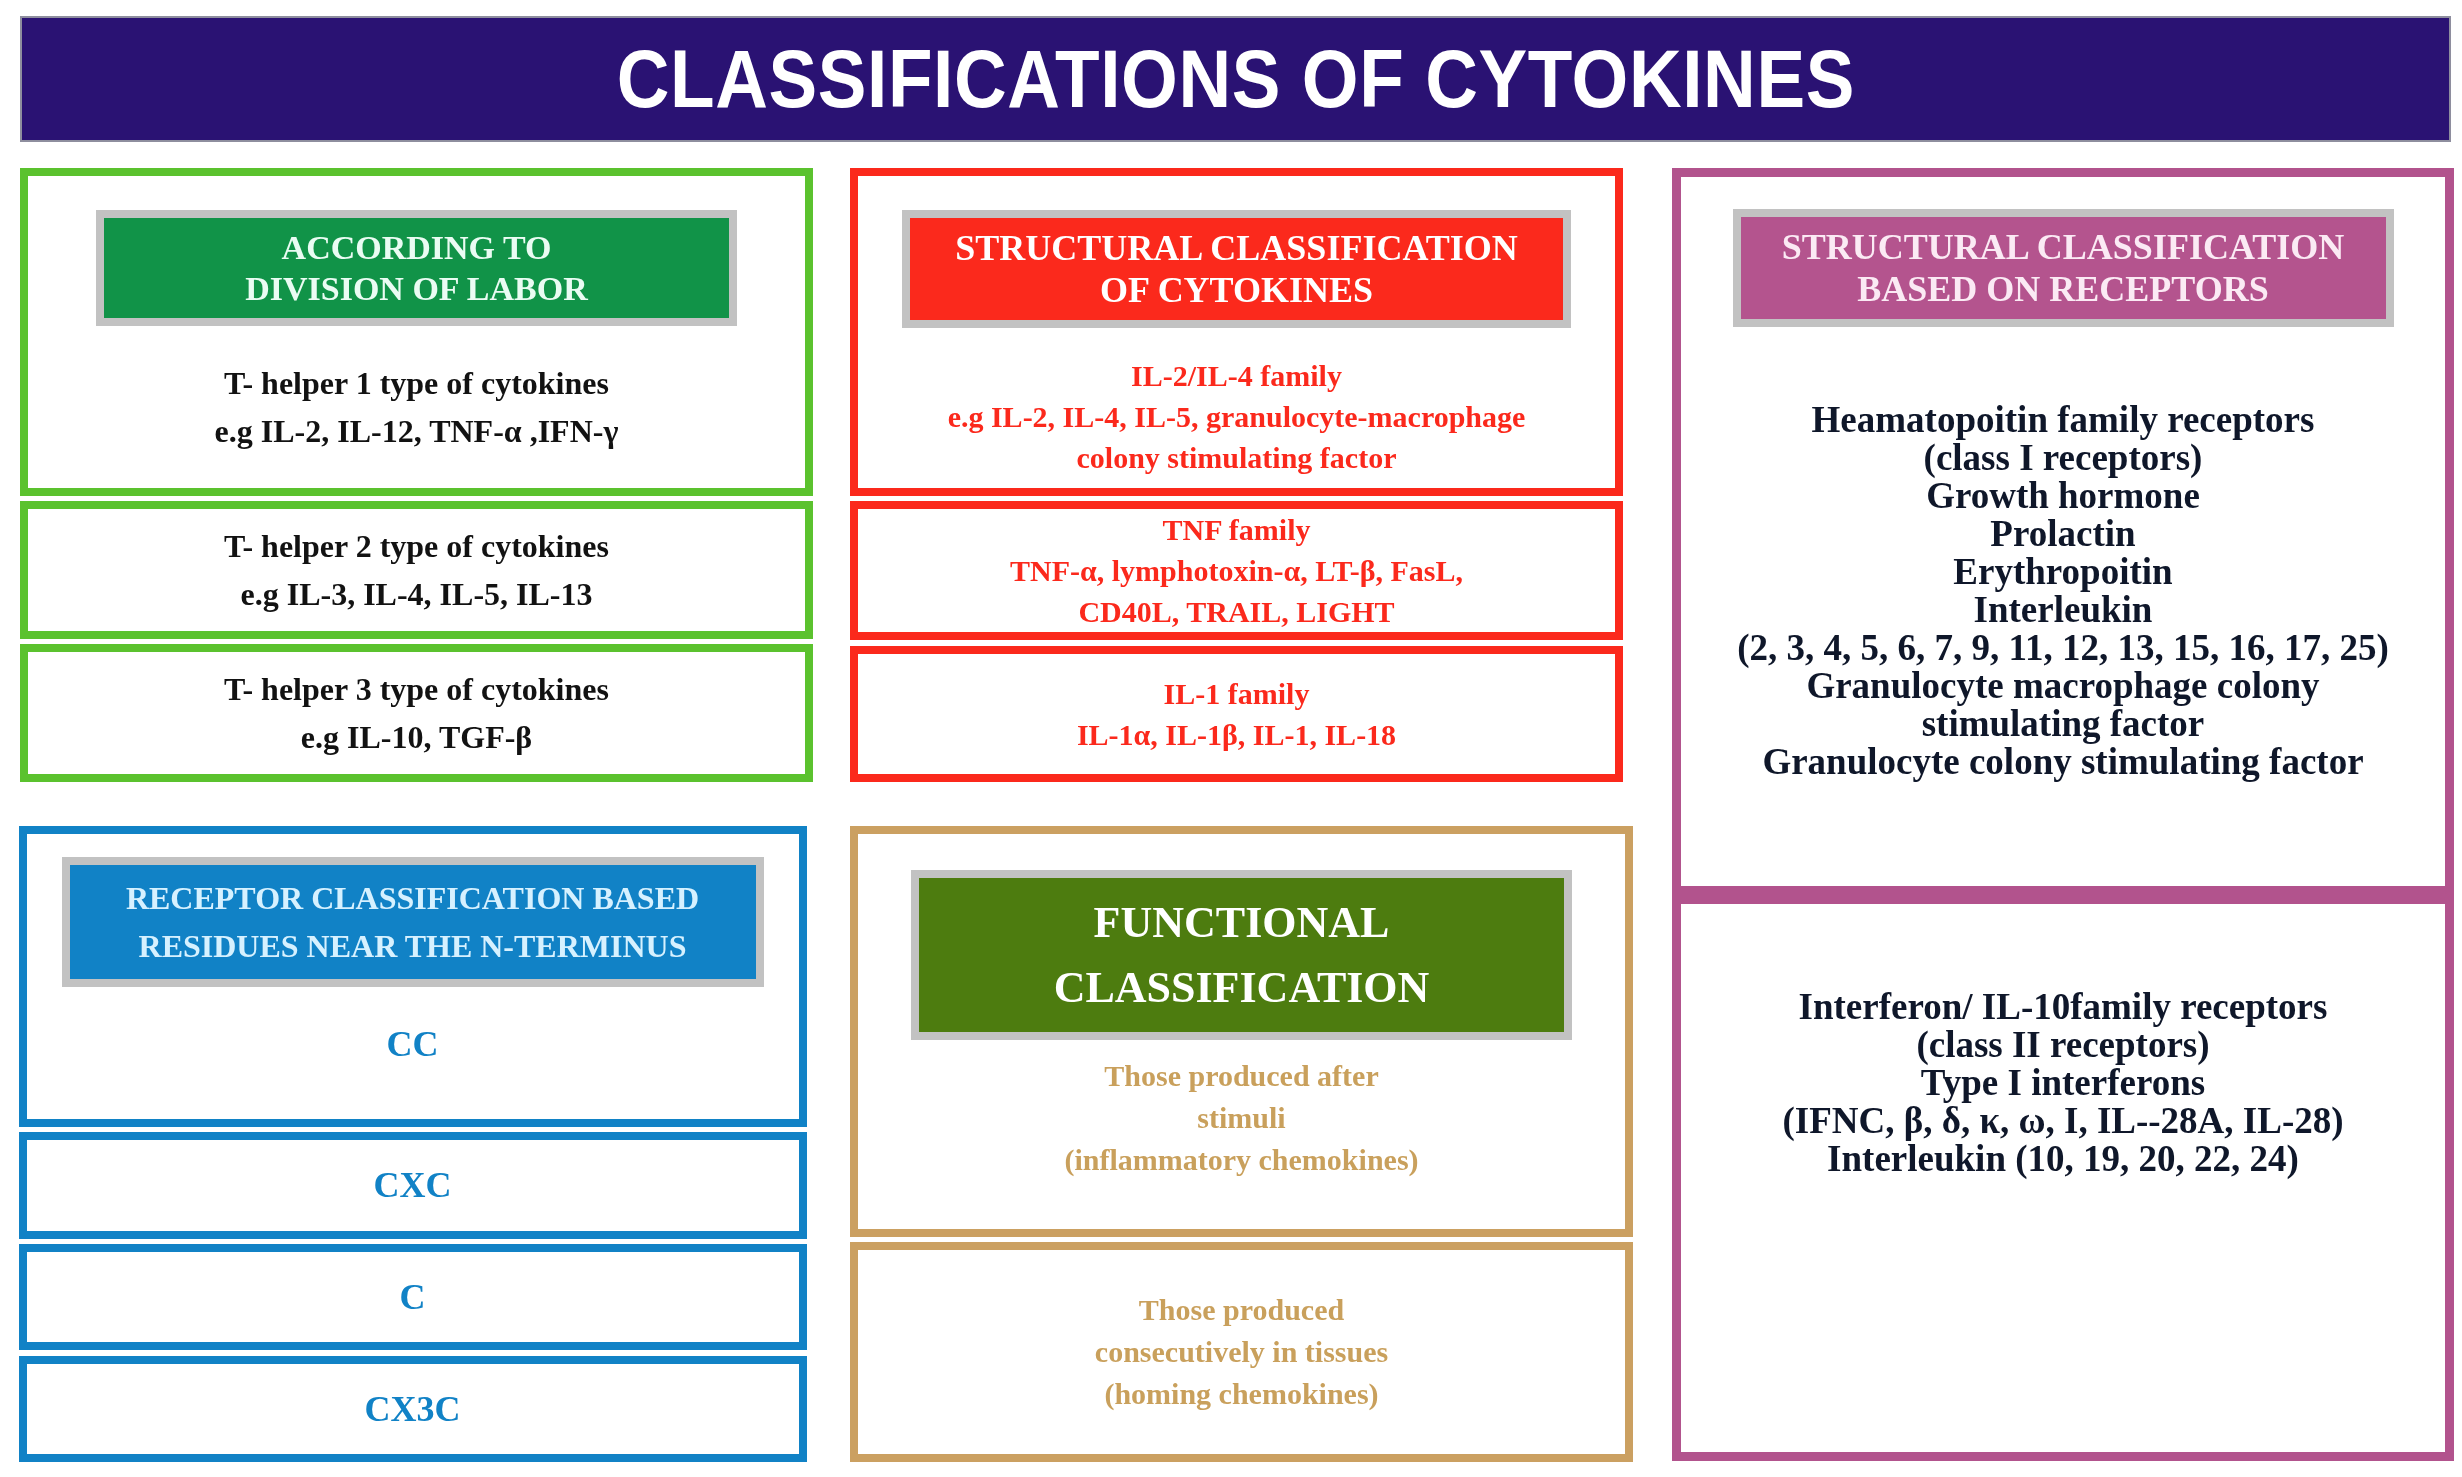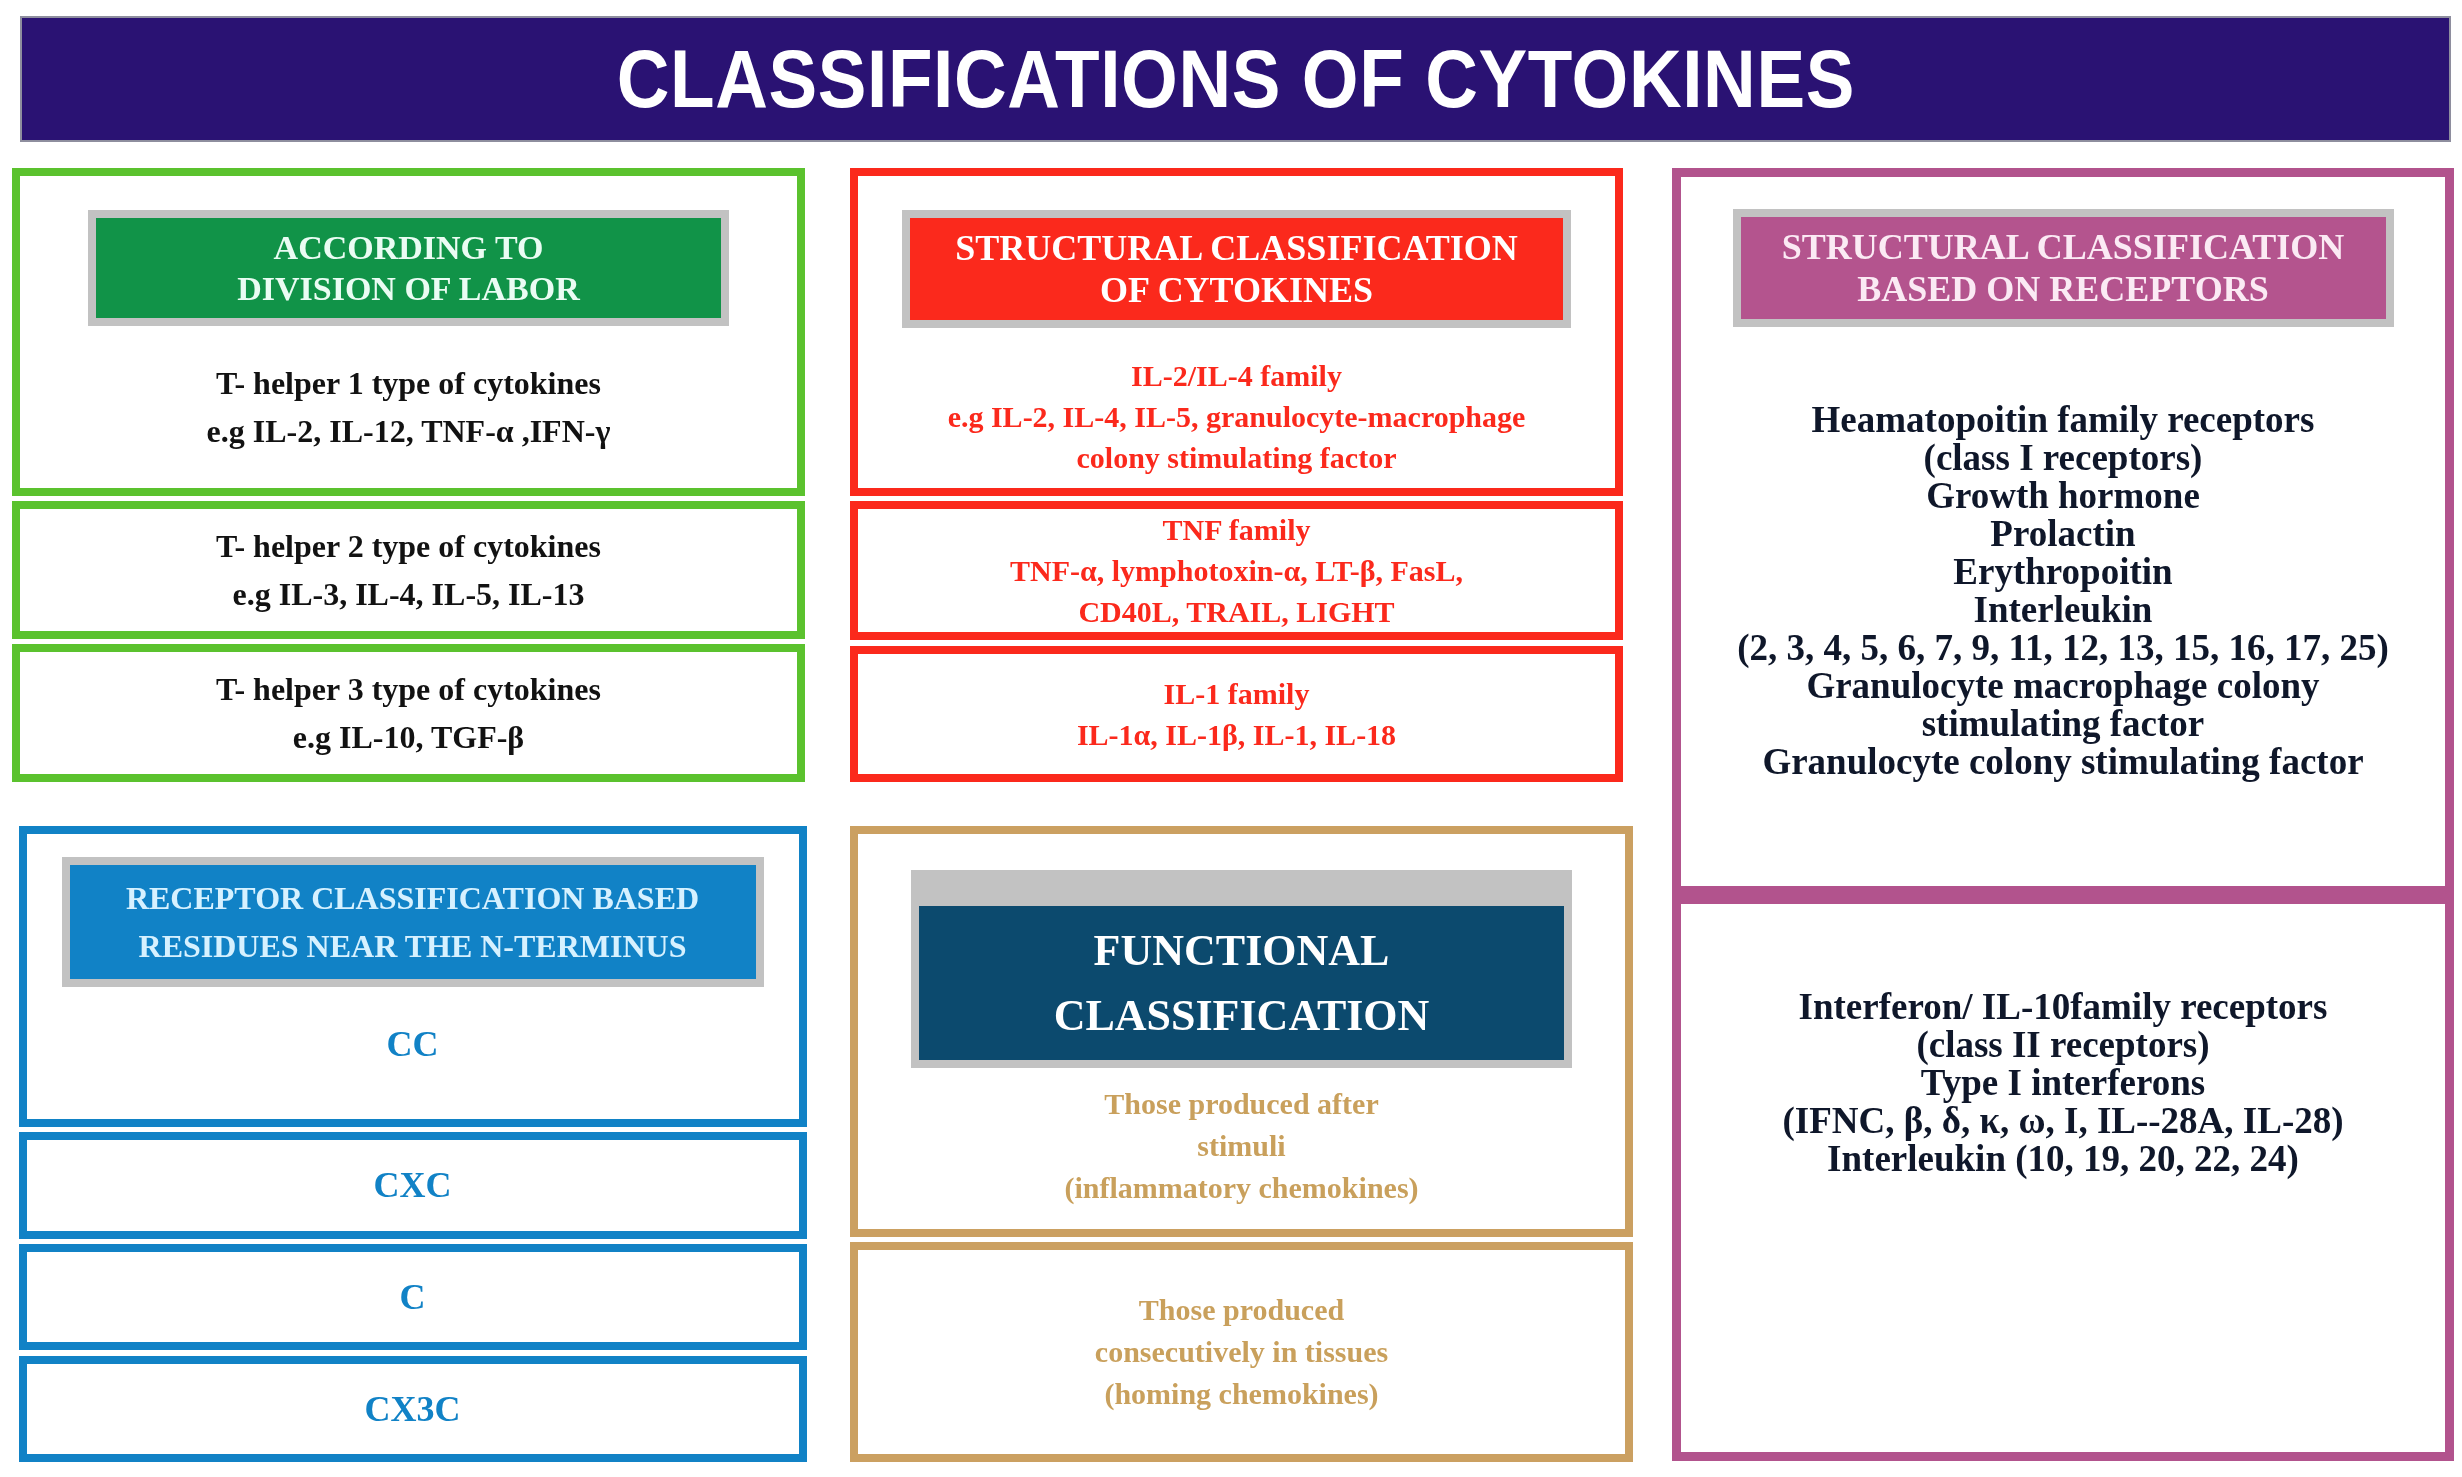--- a/index.html
+++ b/index.html
@@ -43,21 +43,21 @@
   .plate { background:#C2C2C2; padding:8px; box-sizing:border-box; }
   .plate-inner {
     text-align:center; font-weight:bold;
     padding:9.2px 13.2px;
   }
   .hline { white-space:nowrap; }
 
   .line { text-align:center; font-weight:bold; white-space:nowrap; }
 
   
-  #green-box { left:12px; top:168px; width:793px; height:614px; }
+  #green-box { left:20px; top:168px; width:793px; height:614px; }
   #green-box .cell { border-color:#5BC22E; border-width:8px; }
   #green-box .cell-1 { flex:0 0 328px; }
   #green-box .plate { width:641px; margin:34px auto 0; }
   #green-box .plate-inner { background:#119348; color:#EAFCF3; font-size:34px; line-height:41px; }
   #green-box .body { margin-top:33px; }
   #green-box .line { color:#121212; font-size:32px; line-height:48px; }
 
   
   #red-box { left:850px; top:168px; width:773px; height:614px; }
   #red-box .cell { border-color:#FB291C; border-width:8px; }
@@ -85,21 +85,21 @@
   #blue-box .plate { width:702px; margin:22.5px auto 0; }
   #blue-box .plate-inner { background:#1182C6; color:#D6F1FF; font-size:32px; line-height:48px; padding:9.2px 6.6px; }
   #blue-box .body { margin-top:33px; }
   #blue-box .line { color:#1182C6; font-size:36px; line-height:48px; }
 
   
   #tan-box { left:850px; top:826px; width:783px; height:636px; }
   #tan-box .cell { border-color:#CBA061; border-width:8px; }
   #tan-box .cell-1 { flex:0 0 411px; }
   #tan-box .plate { width:661px; margin:36px auto 0; }
-  #tan-box .plate-inner { background:#0c4a6e; color:#ffffff; font-size:44px; line-height:65px; padding:12px 13.2px;margin-top:28px; }
+  #tan-box .plate-inner { background:#4d7c0f; color:#ffffff; font-size:44px; line-height:65px; padding:12px 13.2px; }
   #tan-box .body { margin-top:14.5px; }
   #tan-box .line { color:#C9A05C; font-size:30px; line-height:42px; }
 </style>
 </head>
 <body>
 
 <div id="page">
 
   <div id="banner">
     <span class="banner-text">CLASSIFICATIONS OF CYTOKINES</span>

